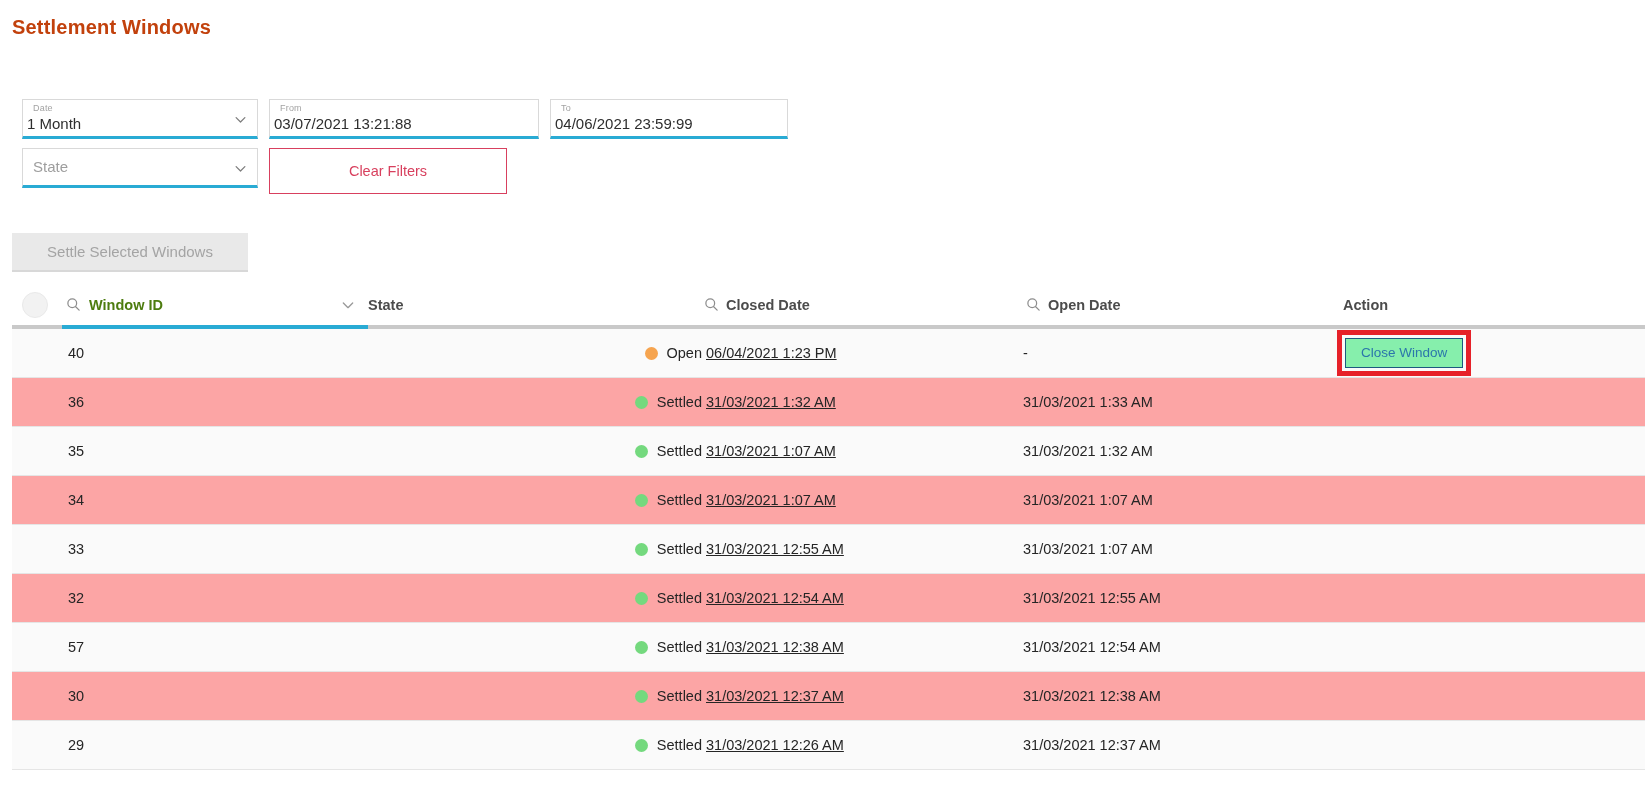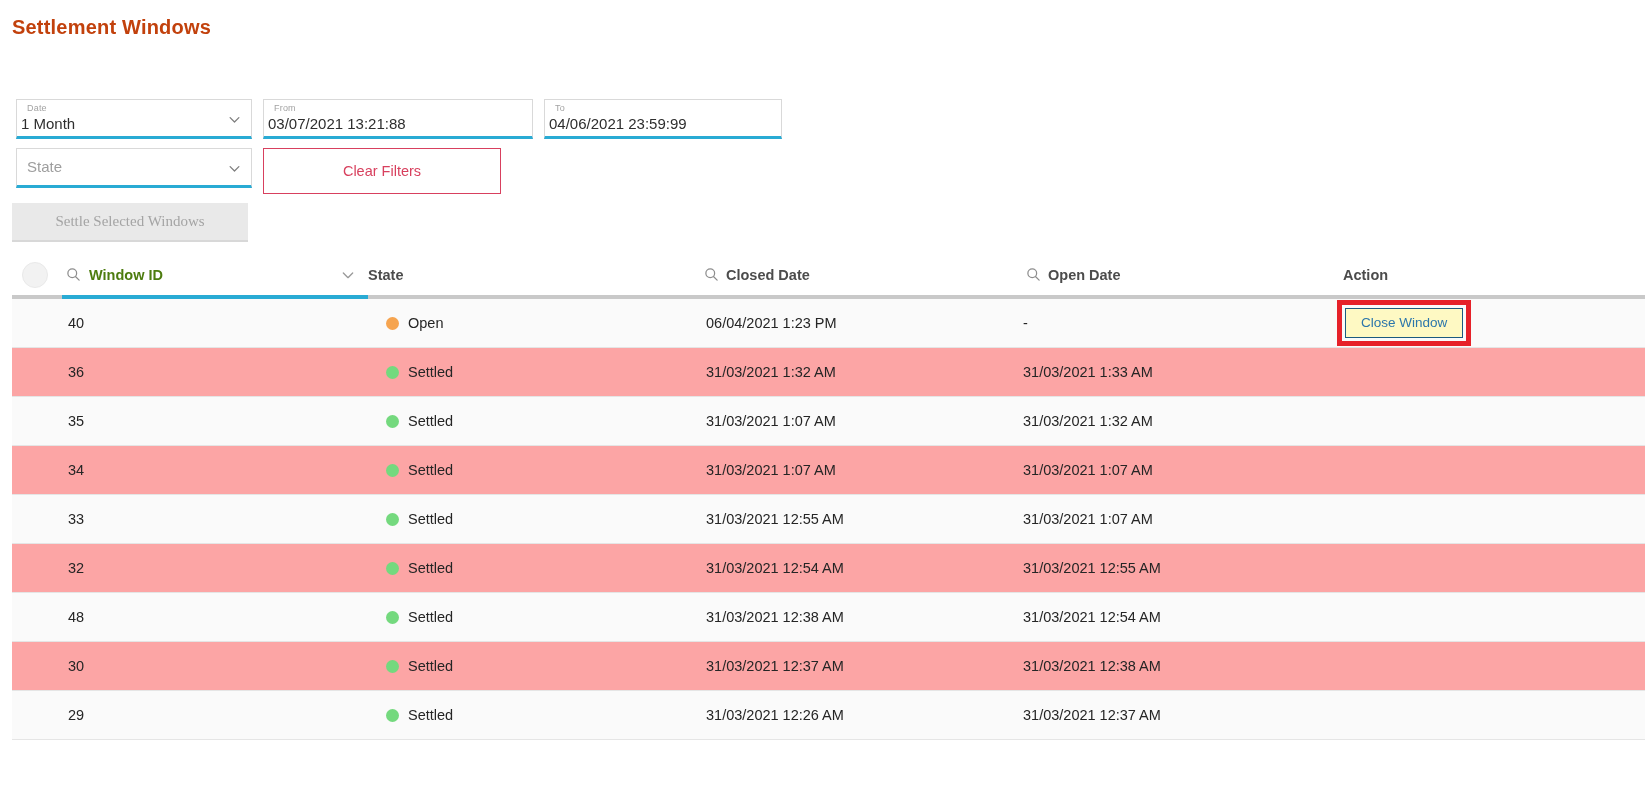--- a/index.html
+++ b/index.html
@@ -9,21 +9,21 @@
     font-family:"Liberation Sans","DejaVu Sans",sans-serif;
     color:#222;
   }
   .page { padding:16px 0 0 12px; }
 
   h1.page-title {
     font-size:20px; font-weight:700; color:#c2410c; letter-spacing:.2px;
   }
 
   
-  .filters { margin-top:60px; margin-left:4px; }
+  .filters { margin-top:60px; margin-left:10px; }
   .filters-row { display:flex; gap:11px; margin-bottom:9px; align-items:flex-start; }
 
   .field {
     position:relative; width:236px; height:40px; background:#fff;
     border:1px solid #d9d9d9; border-bottom:3px solid #29abd4;
     cursor:pointer;
   }
   .field-label {
     position:absolute; top:3px; left:10px;
     font-size:9px; color:#a3a3a3; letter-spacing:.2px;
@@ -38,24 +38,24 @@
   }
   .field .chev { position:absolute; right:9px; top:12px; }
 
   .btn-clear {
     width:238px; height:46px; background:#fff;
     border:1.5px solid #d8405e; color:#d8405e;
     font-size:14.5px; font-family:inherit; cursor:pointer;
   }
 
   .btn-settle {
-    width:236px; height:39px;
+    margin-top:30px; width:236px; height:39px;
     background:#e9e9e9; color:#a4a4a4;
     border:none; border-bottom:2px solid #d8d8d8;
-    font-size:15px; font-family:Liberation Serif, serif; cursor:default;
+    font-size:15px; font-family:Liberation Sans, sans-serif; cursor:default;
   }
 
   
   .table { margin-top:12px; width:1633px; }
   .thead, .tr {
     display:grid;
     grid-template-columns:50px 306px 334px 316px 317px minmax(0,1fr);
   }
   .thead { height:45px; }
   .th {
@@ -79,36 +79,36 @@
   }
 
   .tr {
     height:49px; align-items:center;
     border-bottom:1px solid #e5e5e5;
     font-size:14.5px; color:#252525; background:#fca5a5;
   }
   .tr.alt { background:#fafafa; }
   .td { display:flex; align-items:center; min-width:0; }
   .td-id { padding-left:6px; }
-  .td-state { padding-left:18px; }
-  .td-open { padding-left:4px; }
+  .td-state { padding-left:18px;justify-content:flex-end; }
+  .td-open { padding-left:4px;text-decoration:underline; }
   .td-closed { padding-left:5px; }
   .td-action { padding-left:2px; }
 
   .dot {
     width:13px; height:13px; border-radius:50%;
     margin-right:9px; flex:0 0 auto; background:#ccc;
   }
 
   .highlight-box {
     display:inline-block; border:5px solid #e62129; padding:3px;
     line-height:0;
   }
   .btn-close-window {
-    background:#fef9c3; border:1.5px solid #1c5a80; color:#2b76ab;
+    background:#86efac; border:1.5px solid #1c5a80; color:#2b76ab;
     font-size:13.5px; font-family:inherit; padding:7px 15px;
     line-height:1; cursor:pointer; white-space:nowrap;text-align:right;
   }
 </style>
 </head>
 <body>
 
 <div class="page">
 
   <h1 class="page-title">Settlement Windows</h1>
@@ -311,21 +311,21 @@
       <span class="cell-open">31/03/2021 12:54 AM</span>
     </div>
     <div class="td td-closed">
       <span class="cell-closed">31/03/2021 12:55 AM</span>
     </div>
     <div class="td td-action"></div>
   </div>
         <div class="tr alt">
     <div class="td td-check"></div>
     <div class="td td-id">
-      <span class="cell-id">48</span>
+      <span class="cell-id">57</span>
     </div>
     <div class="td td-state">
       <span class="dot" style="background: rgb(116, 217, 126);"></span>
       <span class="cell-state">Settled</span>
     </div>
     <div class="td td-open">
       <span class="cell-open">31/03/2021 12:38 AM</span>
     </div>
     <div class="td td-closed">
       <span class="cell-closed">31/03/2021 12:54 AM</span>

